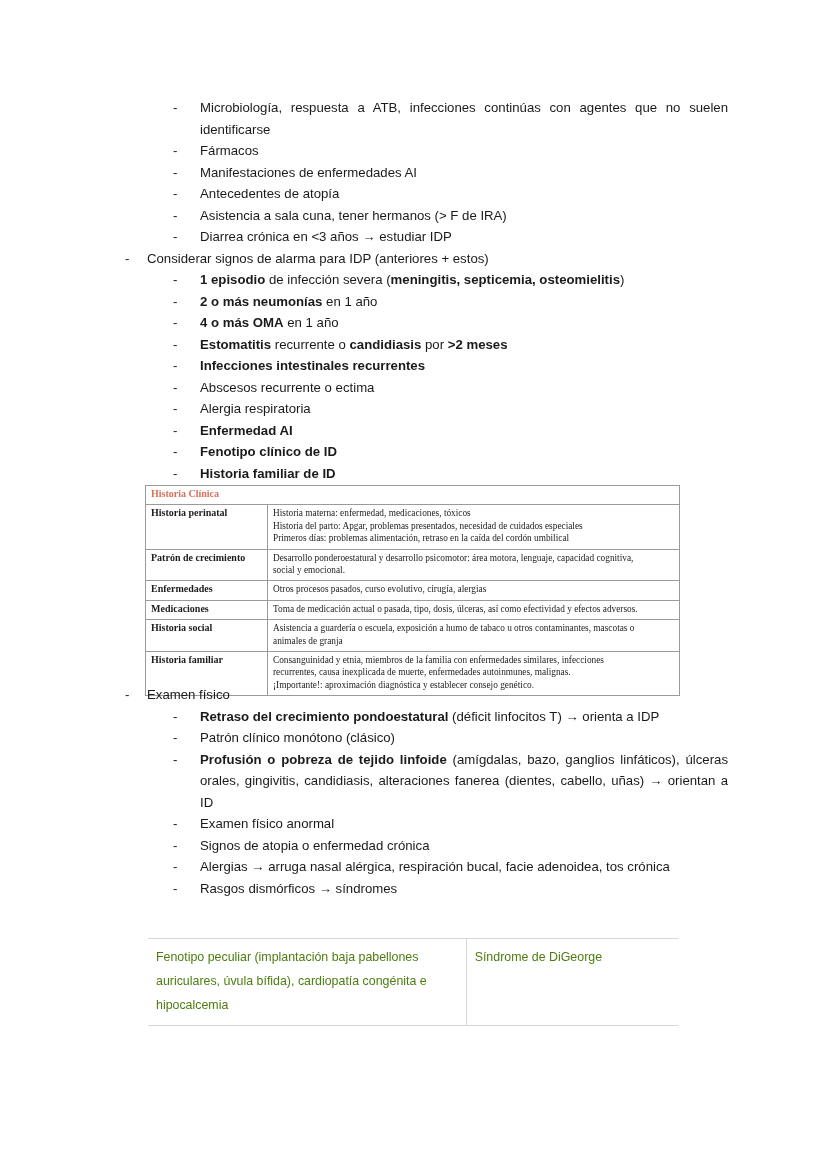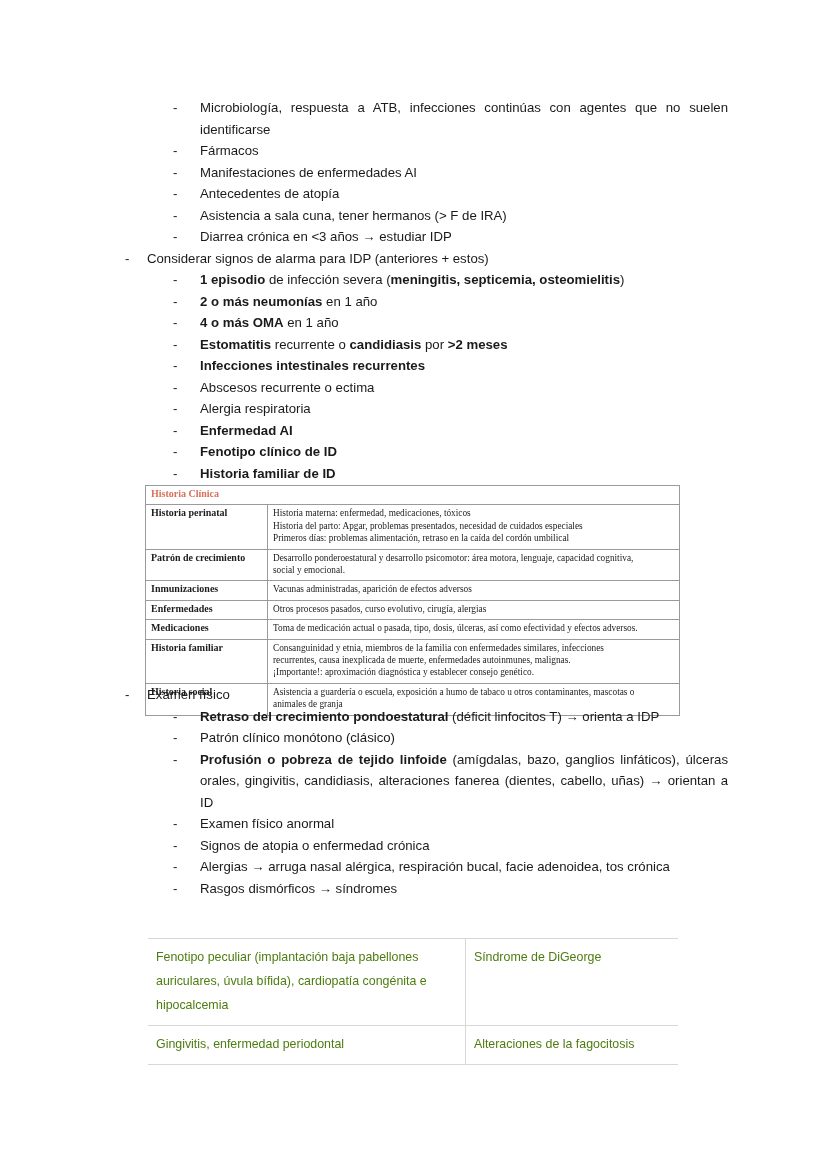--- a/index.html
+++ b/index.html
@@ -212,52 +212,46 @@
           </td>
         </tr>
         <tr>
           <td class="lbl">Patrón de crecimiento</td>
           <td>
             <span class="ln">Desarrollo ponderoestatural  y desarrollo psicomotor: área motora, lenguaje, capacidad cognitiva,</span>
             <span class="ln">social y emocional.</span>
           </td>
         </tr>
         <tr>
-          <td class="lbl">Inmunizaciones</td>
-          <td>
-            <span class="ln">Vacunas administradas, aparición de efectos adversos</span>
-          </td>
-        </tr>
-        <tr>
           <td class="lbl">Enfermedades</td>
           <td>
             <span class="ln">Otros procesos pasados, curso evolutivo, cirugía, alergias</span>
           </td>
         </tr>
         <tr>
           <td class="lbl">Medicaciones</td>
           <td>
             <span class="ln">Toma de medicación actual o pasada, tipo, dosis, úlceras, así como efectividad y efectos adversos.</span>
+          </td>
+        </tr>
+        <tr>
+          <td class="lbl">Historia social</td>
+          <td>
+            <span class="ln">Asistencia a guardería o escuela, exposición a humo de tabaco u otros contaminantes, mascotas o</span>
+            <span class="ln">animales de granja</span>
           </td>
         </tr>
         <tr>
           <td class="lbl">Historia familiar</td>
           <td>
             <span class="ln">Consanguinidad  y etnia,  miembros de la familia con enfermedades similares, infecciones</span>
             <span class="ln">recurrentes, causa inexplicada de muerte, enfermedades autoinmunes, malignas.</span>
             <span class="ln">¡Importante!: aproximación diagnóstica y establecer consejo genético.</span>
           </td>
         </tr>
-        <tr>
-          <td class="lbl">Historia social</td>
-          <td>
-            <span class="ln">Asistencia a guardería o escuela, exposición a humo de tabaco u otros contaminantes, mascotas o</span>
-            <span class="ln">animales de granja</span>
-          </td>
-        </tr>
       </tbody>
   </table>
 
   <div class="outline" id="outline-bottom" style="top:684px;">
       <div class="li lvl1">
         <span class="dash">-</span>
         <span class="body nojust"><span>Examen físico</span></span>
       </div>
       <div class="li lvl2">
         <span class="dash">-</span>
@@ -288,20 +282,16 @@
         <span class="body nojust"><span>Rasgos dismórficos → síndromes</span></span>
       </div>
     </div>
 
   <table class="tbl-sd">
     <tbody id="sd-body">
         <tr>
           <td class="c1">Fenotipo peculiar (implantación baja pabellones auriculares, úvula bífida), cardiopatía congénita e hipocalcemia</td>
           <td class="c2">Síndrome de DiGeorge</td>
         </tr>
-        <tr>
-          <td class="c1">Gingivitis, enfermedad periodontal</td>
-          <td class="c2">Alteraciones de la fagocitosis</td>
-        </tr>
       </tbody>
   </table>
 
 </div>
 
 </body></html>

